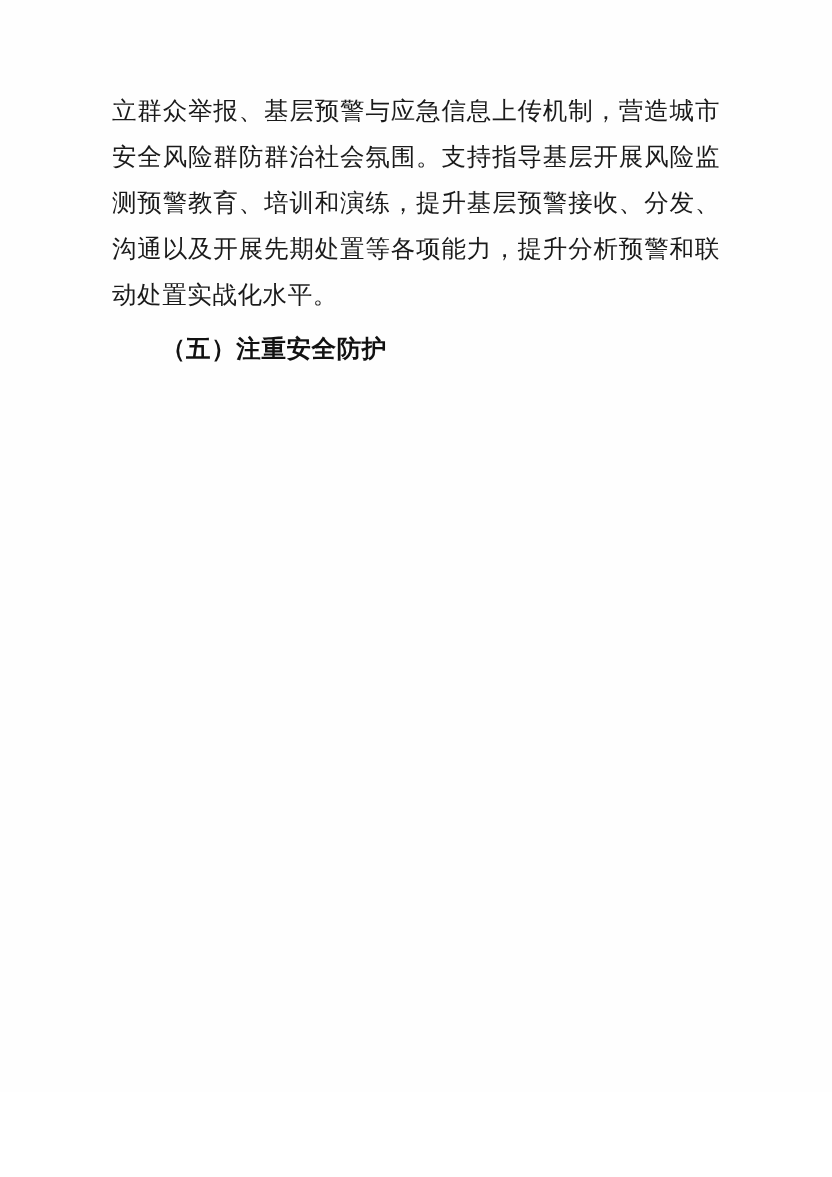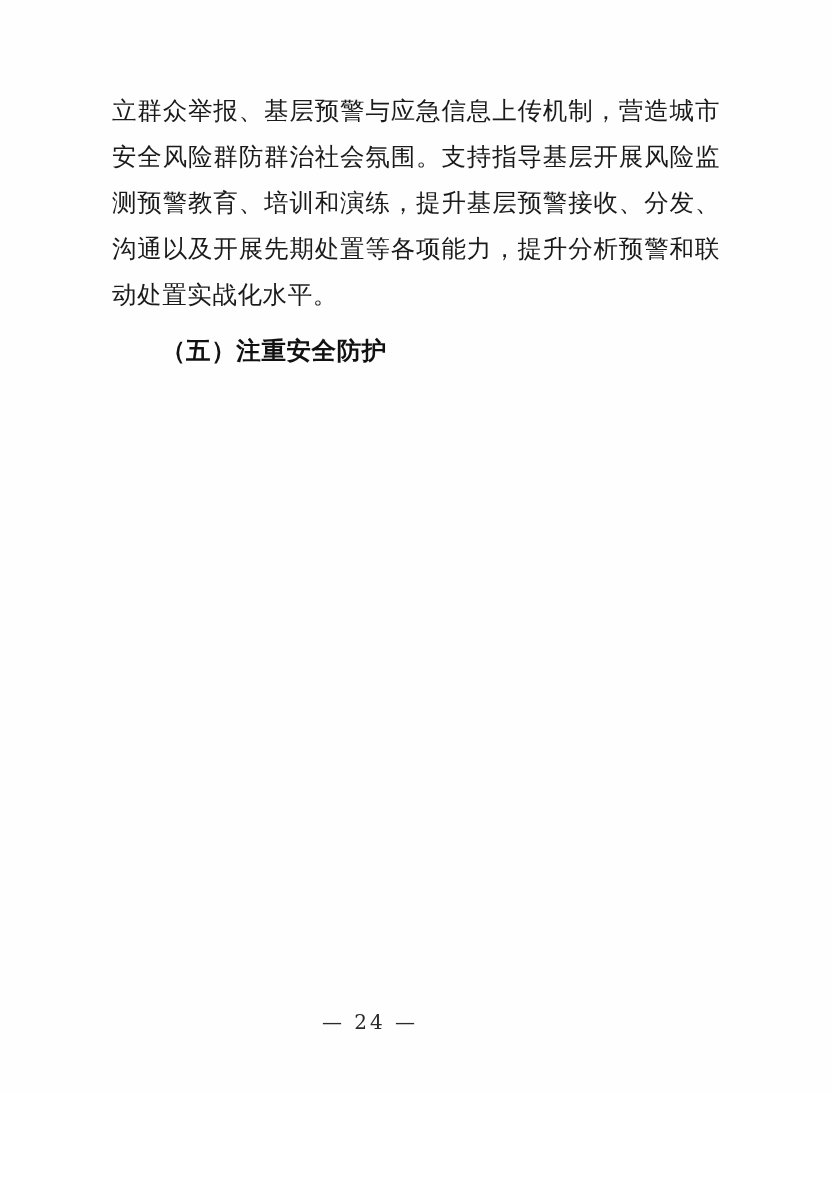--- a/index.html
+++ b/index.html
@@ -36,21 +36,21 @@
   }
   .heading {
     font-size: 24.5px;
     line-height: 46px;
     color: #111111;
     font-weight: bold;
     margin: 0;
     padding-top: 8px;
     text-indent: 49px;
     letter-spacing: 0.6px;
-    font-family: Liberation Sans, sans-serif;
+    font-family: Liberation Mono, monospace;
   }
   .block-gap {
     height: 2px;
   }
   .footer {
     position: absolute;
     left: 0;
     right: 0;
     bottom: 58px;
     text-align: center;
@@ -72,16 +72,13 @@
 
     <p class="para">立群众举报、基层预警与应急信息上传机制，营造城市安全风险群防群治社会氛围。支持指导基层开展风险监测预警教育、培训和演练，提升基层预警接收、分发、沟通以及开展先期处置等各项能力，提升分析预警和联动处置实战化水平。</p>
 
     <div class="block-gap"></div>
 
     <p class="heading">（五）注重安全防护</p>
 
 
   </div>
 
-  <div class="footer">
-    <span class="footer-inner">— 24 —</span>
-  </div>
 </div>
 
 </body></html>

